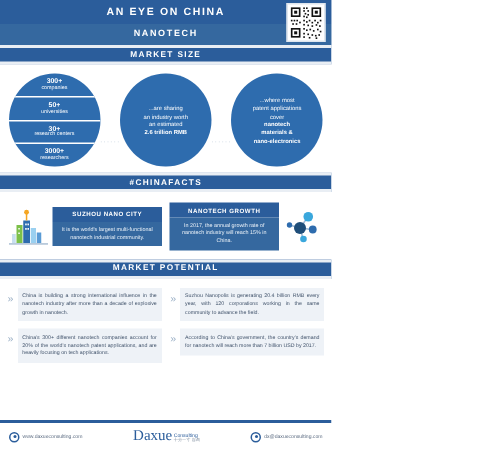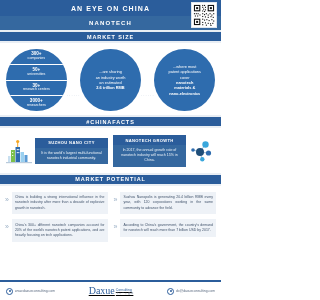--- a/index.html
+++ b/index.html
@@ -117,21 +117,21 @@
     padding:0 6px;
   }
   .f-item { display:flex; align-items:center; gap:2px; }
   .f-dot {
     width:7px; height:7px; border-radius:50%;
     border:1.6px solid #2b5d9b; background:#fff;
     display:flex; align-items:center; justify-content:center;
   }
   .f-dot i { width:2px; height:2px; border-radius:50%; background:#2b5d9b; display:block; }
   .f-url { font-size:3.4px; color:#5b6b80; }
-  .brand { display:flex; align-items:flex-end; gap:1px;text-decoration:underline; }
+  .brand { display:flex; align-items:flex-end; gap:1px; }
   .brand-main { font-family:"Liberation Serif", serif; font-size:10px; color:#2b5d9b; line-height:1; }
   .brand-sub { font-size:3.4px; color:#2b5d9b; line-height:1.1; padding-top:1px; }
   .brand-cn { font-size:2.8px; color:#7c8a9c; }
 </style>
 </head>
 <body>
 
 <div class="page">
 
   <div class="header">

